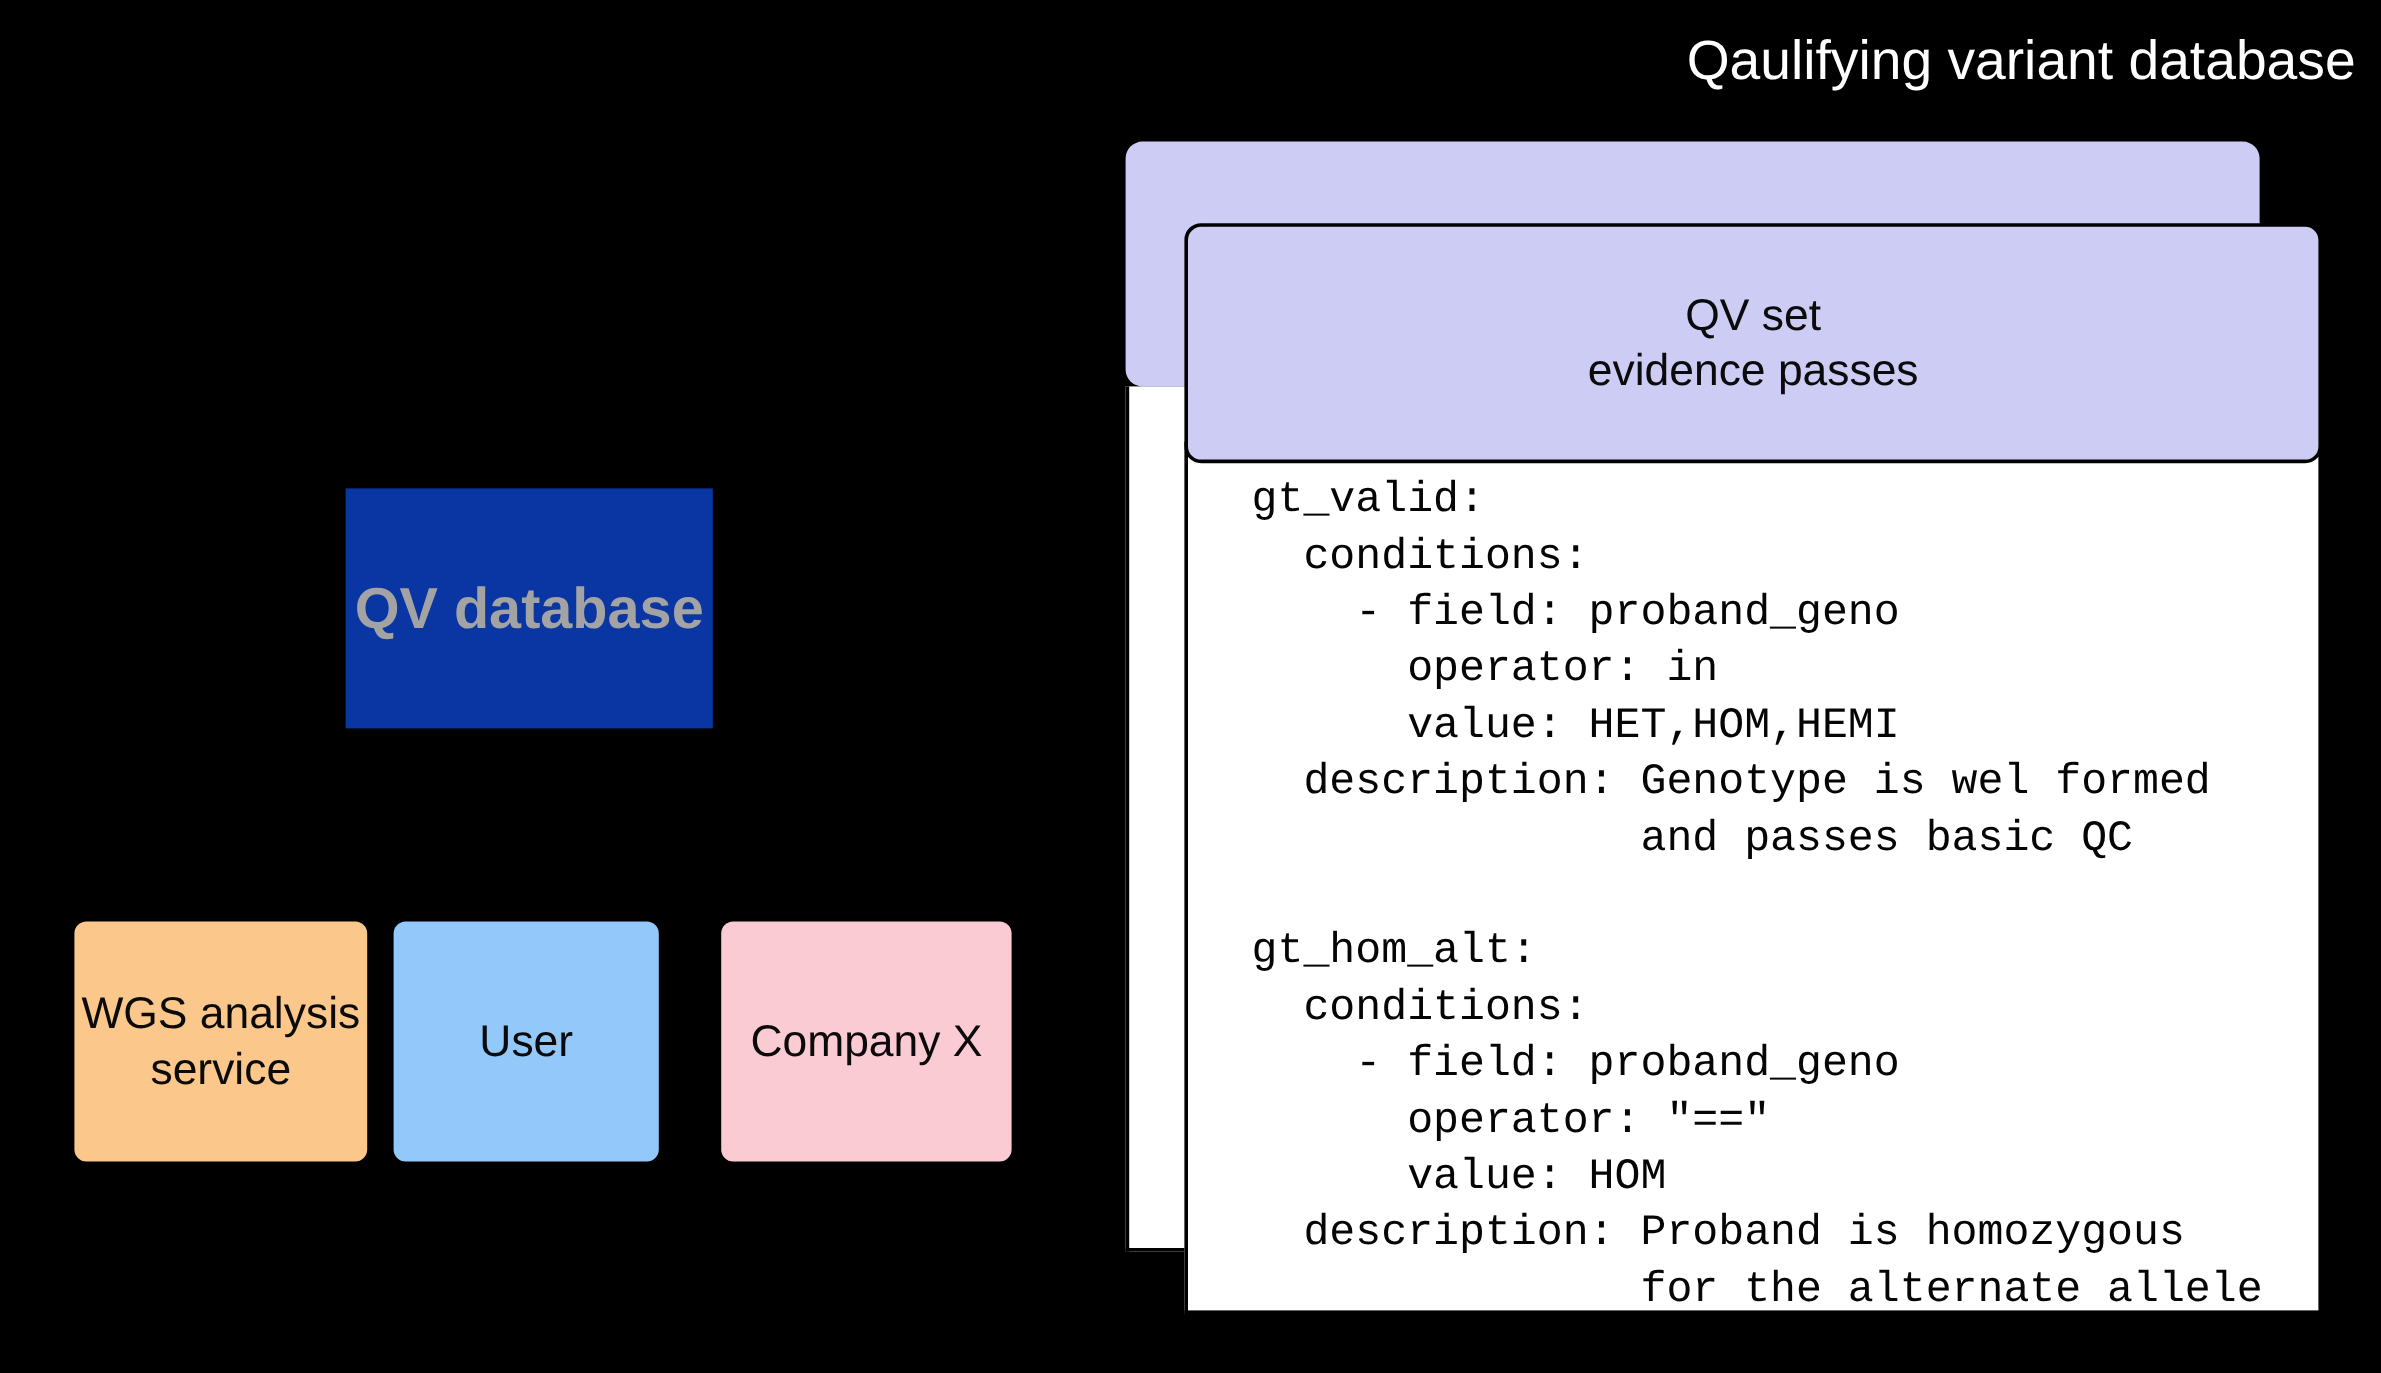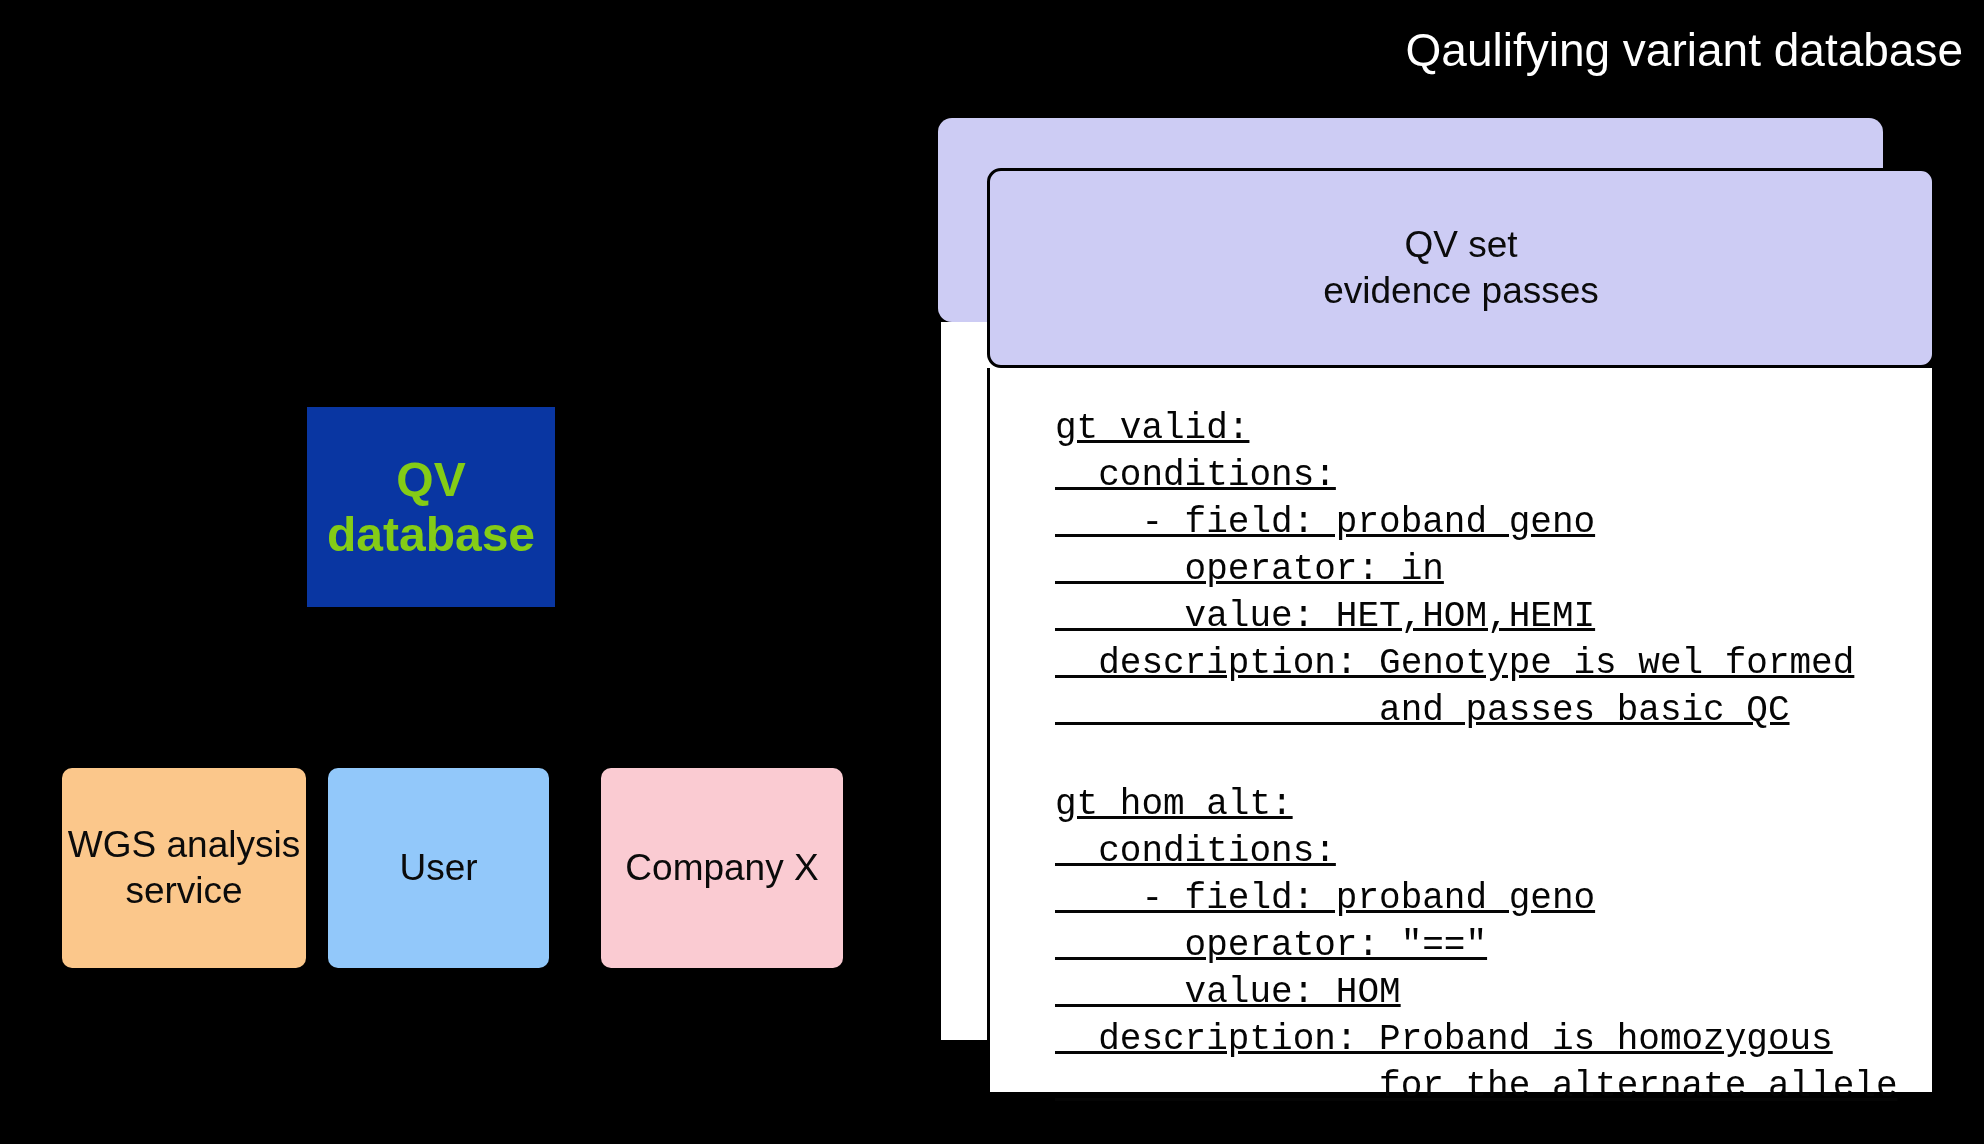--- a/index.html
+++ b/index.html
@@ -66,40 +66,39 @@
     color: #0b0b0b;
     font-size: 37px;
     line-height: 46px;
   }
   #front-card-body {
     left: 987px; top: 368px;
     width: 948px; height: 727px;
     z-index: 3;
   }
   #front-card-body pre {
-    margin: 12px;
+    margin: 0;
     padding: 25px 0 0 53px;
     font-family: "Liberation Mono", "DejaVu Sans Mono", monospace;
     font-size: 36px;
     line-height: 47px;
     color: #050505;
     white-space: pre;
-    text-decoration: underline;
   }
 
   
   .qv-db-box {
     position: absolute;
-    left: 307px; top: 407px;
-    width: 248px; height: 200px;
+    left: 288px; top: 407px;
+    width: 306px; height: 200px;
     background: #0936a2;
     display: flex;
     align-items: center;
     justify-content: center;
-    color: #84cc16;
+    color: #a3a3a3;
     font-size: 48px;
     font-weight: 700;
     text-align: center;
   }
 
   
   .actor-box {
     position: absolute;
     top: 768px;
     height: 200px;
@@ -136,21 +135,21 @@
                and passes basic QC
 
 gt_hom_alt:
   conditions:
     - field: proband_geno
       operator: "=="
       value: HOM
   description: Proband is homozygous
                for the alternate allele</pre>
   </div>
-  <div id="front-card-header" class="card-header" style="background-color: rgb(205, 204, 244);">
+  <div id="front-card-header" class="card-header" style="background-color: rgb(205, 204, 244); margin-top: 18px;">
     <span>QV set</span>
     <span>evidence passes</span>
   </div>
 
   <div class="qv-db-box" style="background-color: rgb(9, 54, 162);">
     <span>QV database</span>
   </div>
 
   <div id="wgs-box" class="actor-box" style="background-color: rgb(251, 199, 139);">
     <span>WGS analysis service</span>

